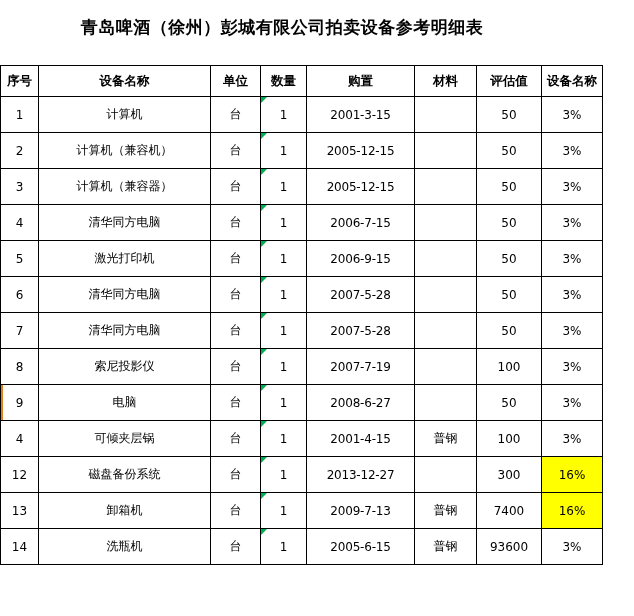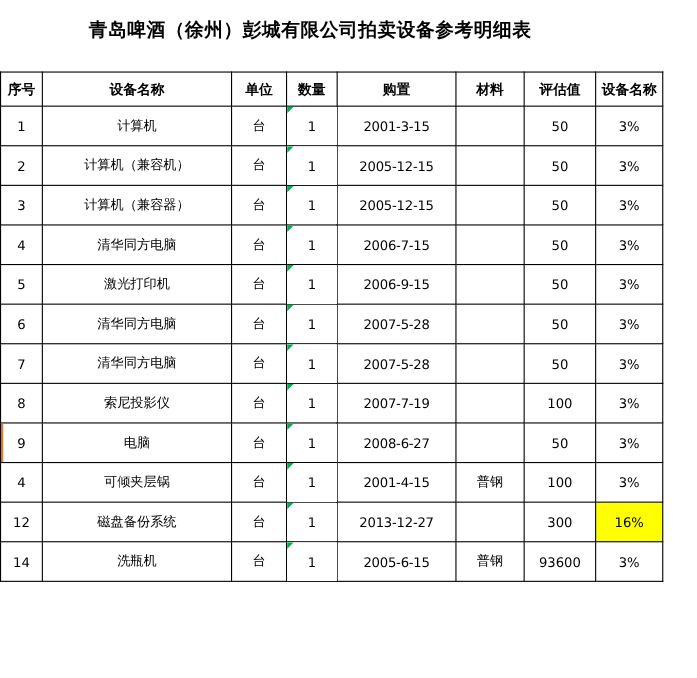--- a/index.html
+++ b/index.html
@@ -215,20 +215,30 @@
           <td class="cell-seq">12</td>
           <td class="cell-name">磁盘备份系统</td>
           <td class="cell-unit">台</td>
           <td class="cell-qty mark-green">1</td>
           <td class="cell-date">2013-12-27</td>
           <td class="cell-material"></td>
           <td class="cell-value">300</td>
           <td class="cell-tax hl-yellow">16%</td>
         </tr>
         <tr>
+          <td class="cell-seq">13</td>
+          <td class="cell-name">卸箱机</td>
+          <td class="cell-unit">台</td>
+          <td class="cell-qty mark-green">1</td>
+          <td class="cell-date">2009-7-13</td>
+          <td class="cell-material">普钢</td>
+          <td class="cell-value">7400</td>
+          <td class="cell-tax hl-yellow">16%</td>
+        </tr>
+        <tr>
           <td class="cell-seq">14</td>
           <td class="cell-name">洗瓶机</td>
           <td class="cell-unit">台</td>
           <td class="cell-qty mark-green">1</td>
           <td class="cell-date">2005-6-15</td>
           <td class="cell-material">普钢</td>
           <td class="cell-value">93600</td>
           <td class="cell-tax">3%</td>
         </tr>
       </tbody>

